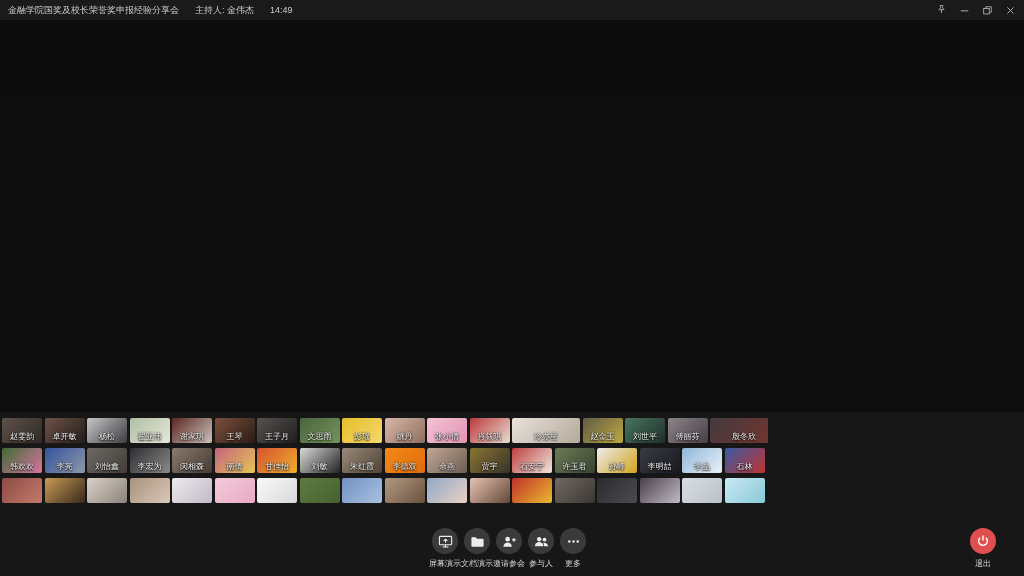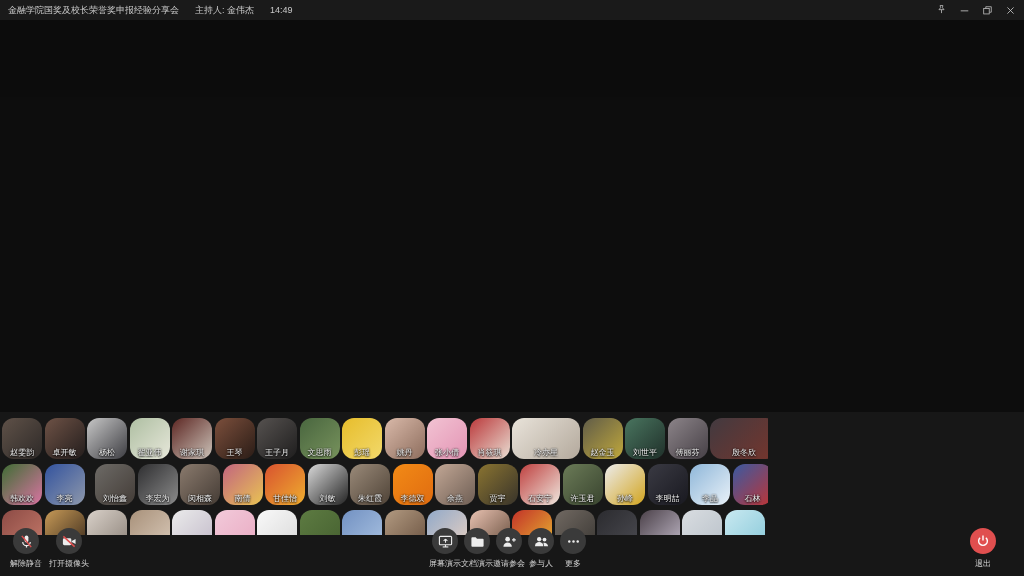--- a/index.html
+++ b/index.html
@@ -35,21 +35,21 @@
       radial-gradient(ellipse 11px 16px at 53% 52%, #16151a 55%, rgba(22,21,26,.8) 70%, transparent 82%),
       radial-gradient(circle 5px at 53% 33%, #241f1c 70%, transparent 80%),
       linear-gradient(to top, #5a5246 0%, #565044 20%, transparent 24%),
       linear-gradient(90deg, #c2beb0 0%, #b0ac9e 30%, #7a766a 48%, #55514a 75%, #615c52 100%);}
   .name-tag{position:absolute;left:11px;bottom:8px;display:flex;align-items:center;gap:5px;
     color:#e3e3e3;font-size:9.5px;font-weight:bold;text-shadow:0 1px 2px rgba(0,0,0,.8);}
   
   .grid{position:absolute;top:418px;left:2px;width:766px;height:117px;overflow:hidden;
     display:flex;flex-direction:column;gap:5px;}
   .grid-row{display:flex;gap:2.5px;}
-  .thumb{width:40px;height:41px;border-radius:12px;position:relative;flex:none;overflow:hidden;}
+  .thumb{width:40px;height:25px;border-radius:2px;position:relative;flex:none;overflow:hidden;}
   .thumb-name{position:absolute;bottom:1px;left:0;right:0;text-align:center;font-size:8px;
     color:#f2f2f2;text-shadow:0 0 2px #000,0 1px 2px #000;white-space:nowrap;overflow:hidden;}
   
   .toolbar-left{position:absolute;left:10px;bottom:7px;display:flex;gap:7px;}
   .toolbar-center{position:absolute;left:429px;bottom:7px;display:flex;}
   .toolbar-right{position:absolute;left:967px;bottom:7px;}
   .tool-col{display:flex;flex-direction:column;align-items:center;gap:4px;min-width:32px;cursor:default;}
   .tool-circle{width:26px;height:26px;border-radius:50%;background:#3a3a3a;
     display:flex;align-items:center;justify-content:center;}
   .tool-circle.red{background:#e04f4f;}
@@ -152,21 +152,21 @@
           <span class="thumb-name">尚靓</span>
         </div>
       </div>
       <div class="grid-row">
         <div class="thumb" style="background: linear-gradient(135deg, rgb(63, 109, 52), rgb(217, 116, 162));">
           <span class="thumb-name">韩欢欢</span>
         </div>
         <div class="thumb" style="background: linear-gradient(135deg, rgb(51, 83, 158), rgb(142, 152, 171));">
           <span class="thumb-name">李亮</span>
         </div>
-        <div class="thumb" style="background: linear-gradient(135deg, rgb(109, 106, 102), rgb(67, 60, 55)); margin-left: 8px;">
+        <div class="thumb" style="background: linear-gradient(135deg, rgb(109, 106, 102), rgb(67, 60, 55));">
           <span class="thumb-name">刘怡鑫</span>
         </div>
         <div class="thumb" style="background: linear-gradient(135deg, rgb(47, 47, 49), rgb(139, 139, 139));">
           <span class="thumb-name">李宏为</span>
         </div>
         <div class="thumb" style="background: linear-gradient(135deg, rgb(138, 122, 109), rgb(69, 60, 53));">
           <span class="thumb-name">闵相森</span>
         </div>
         <div class="thumb" style="background: linear-gradient(135deg, rgb(194, 101, 127), rgb(233, 195, 83));">
           <span class="thumb-name">南倩</span>
@@ -223,43 +223,20 @@
         <div class="thumb" style="background: linear-gradient(135deg, rgb(233, 194, 177), rgb(97, 73, 57));"></div>
         <div class="thumb" style="background: linear-gradient(135deg, rgb(194, 50, 41), rgb(233, 185, 49));"></div>
         <div class="thumb" style="background: linear-gradient(135deg, rgb(113, 105, 98), rgb(58, 55, 51));"></div>
         <div class="thumb" style="background: linear-gradient(135deg, rgb(43, 43, 47), rgb(75, 75, 81));"></div>
         <div class="thumb" style="background: linear-gradient(135deg, rgb(75, 65, 73), rgb(194, 186, 201));"></div>
         <div class="thumb" style="background: linear-gradient(135deg, rgb(217, 221, 225), rgb(185, 193, 201));"></div>
         <div class="thumb" style="background: linear-gradient(135deg, rgb(201, 233, 241), rgb(137, 201, 217));"></div>
       </div>
     </div>
 
-  <div class="toolbar-left">
-      <div class="tool-col">
-        <div class="tool-circle">
-          <svg width="15" height="15" viewBox="0 0 16 16">
-            <rect x="6" y="1.5" width="4" height="7.5" rx="2" fill="#ededed"></rect>
-            <path d="M4 8.5a4 4 0 0 0 8 0" stroke="#ededed" fill="none" stroke-width="1.3"></path>
-            <line x1="8" y1="12.3" x2="8" y2="14.5" stroke="#ededed" stroke-width="1.3"></line>
-            <line x1="3" y1="2" x2="13" y2="14" stroke="#e04f4f" stroke-width="1.6"></line>
-          </svg>
-        </div>
-        <span class="tool-label">解除静音</span>
-      </div>
-      <div class="tool-col">
-        <div class="tool-circle">
-          <svg width="16" height="15" viewBox="0 0 16 16">
-            <rect x="1.5" y="4.5" width="9" height="7.5" rx="1.5" fill="#ededed"></rect>
-            <path d="M11 7.5l4-2.2v5.4l-4-2.2z" fill="#ededed"></path>
-            <line x1="2" y1="2.5" x2="14" y2="13.5" stroke="#e04f4f" stroke-width="1.6"></line>
-          </svg>
-        </div>
-        <span class="tool-label">打开摄像头</span>
-      </div>
-    </div>
   <div class="toolbar-center">
       <div class="tool-col">
         <div class="tool-circle">
           <svg width="15" height="15" viewBox="0 0 16 16">
             <rect x="1.5" y="2.5" width="13" height="9" rx="1" fill="none" stroke="#ededed" stroke-width="1.2"></rect>
             <path d="M8 9.2V5.4M8 5.4l-2 2M8 5.4l2 2" stroke="#ededed" stroke-width="1.1" fill="none"></path>
             <line x1="8" y1="11.5" x2="8" y2="13.8" stroke="#ededed" stroke-width="1.2"></line>
             <line x1="5" y1="13.8" x2="11" y2="13.8" stroke="#ededed" stroke-width="1.2"></line>
           </svg>
         </div>

